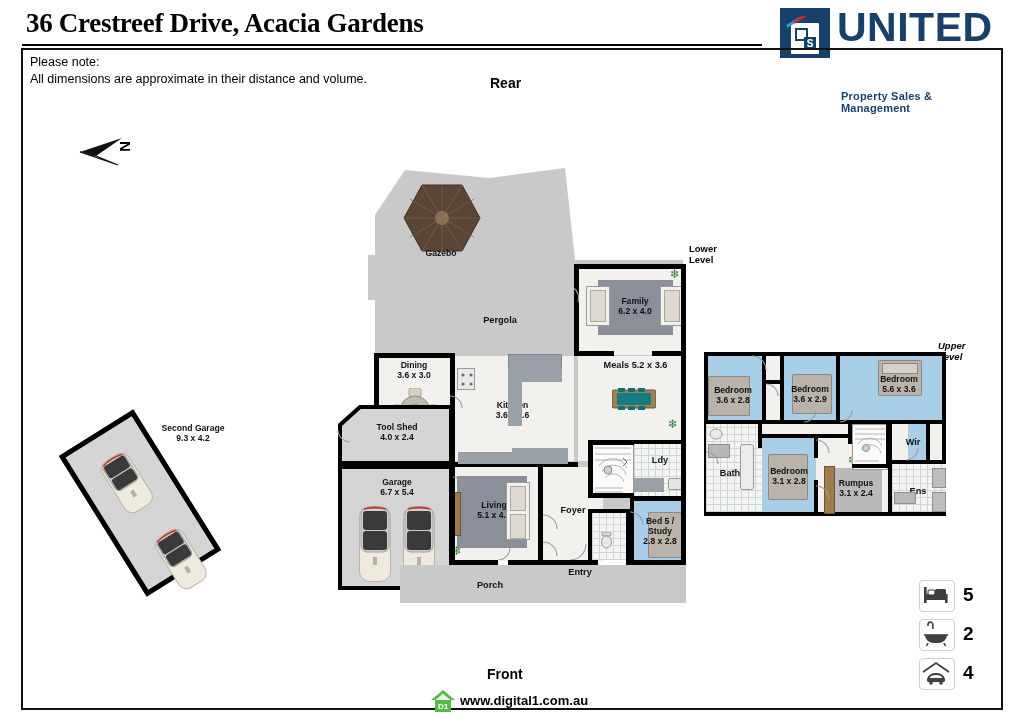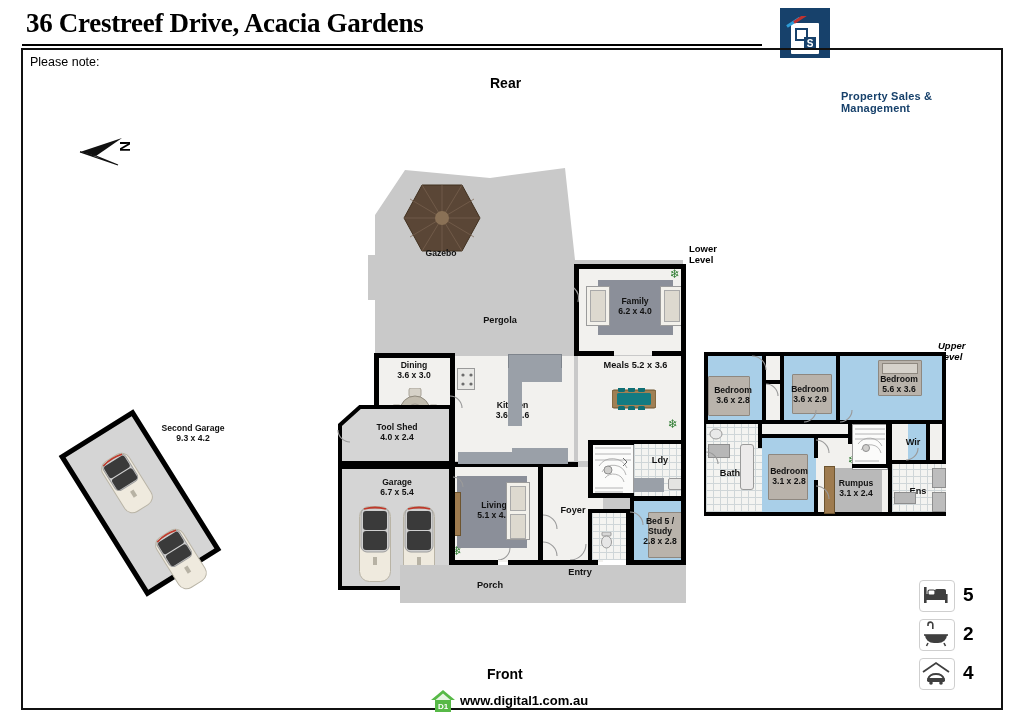--- a/index.html
+++ b/index.html
@@ -83,27 +83,29 @@
   <div id="logo-mark">
     <div id="logo-doc"></div>
     <div id="logo-roof">
       <i class="b1"></i>
         <i class="r1"></i>
         <i class="r2"></i>
     </div>
     <div id="logo-sq"></div>
     <div id="logo-s">S</div>
   </div>
+  <div id="logo-word">UNITED</div>
   <div id="logo-sub">Property Sales &amp; Management</div>
 </div>
 
 <div id="frame"></div>
 
 <div id="note">
   <div>Please note:</div>
+  <div>All dimensions are approximate in their distance and volume.</div>
 </div>
 
 <div id="rear">Rear</div>
 <div id="front">Front</div>
 
 <div id="compass">
   <svg width="62" height="40" viewBox="0 0 62 40">
     <polygon points="2,22 44,8 18,26" fill="#111"></polygon>
     <polygon points="2,22 40,35 18,26" fill="#fff" stroke="#111" stroke-width="1.1"></polygon>
   </svg>

